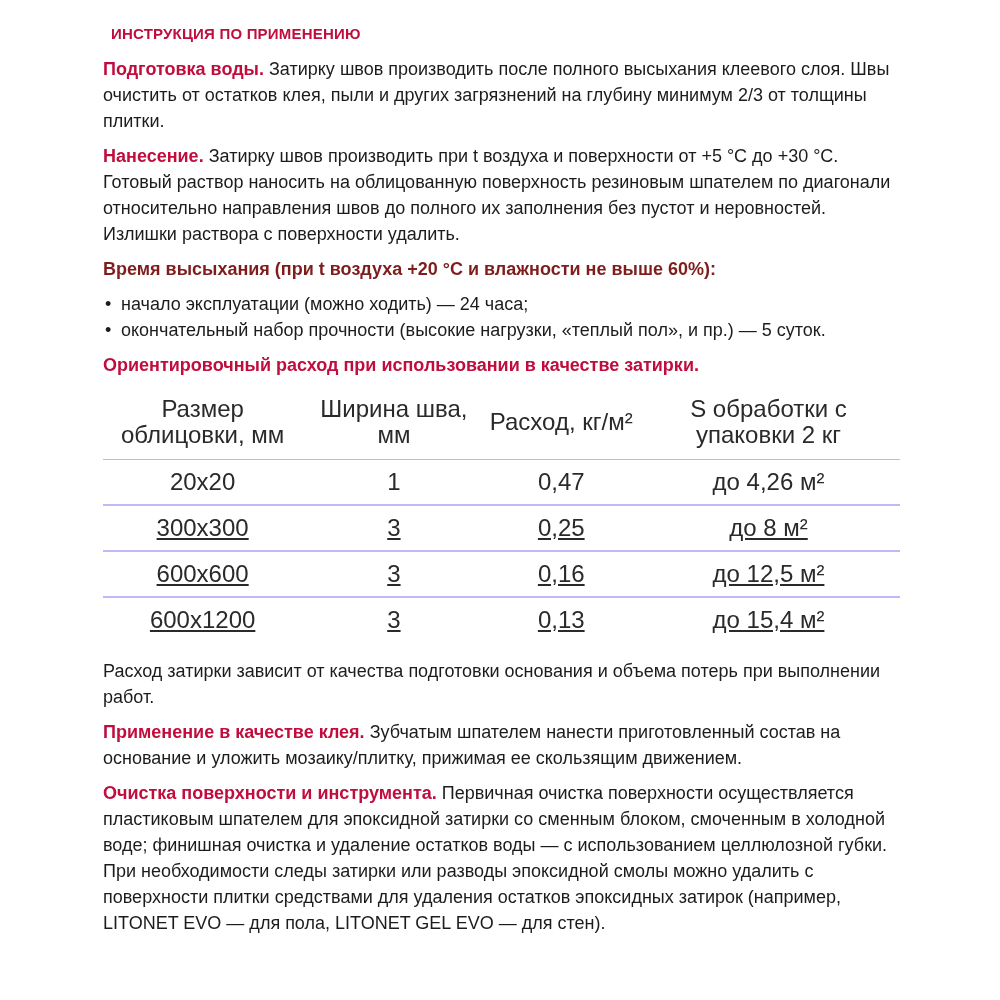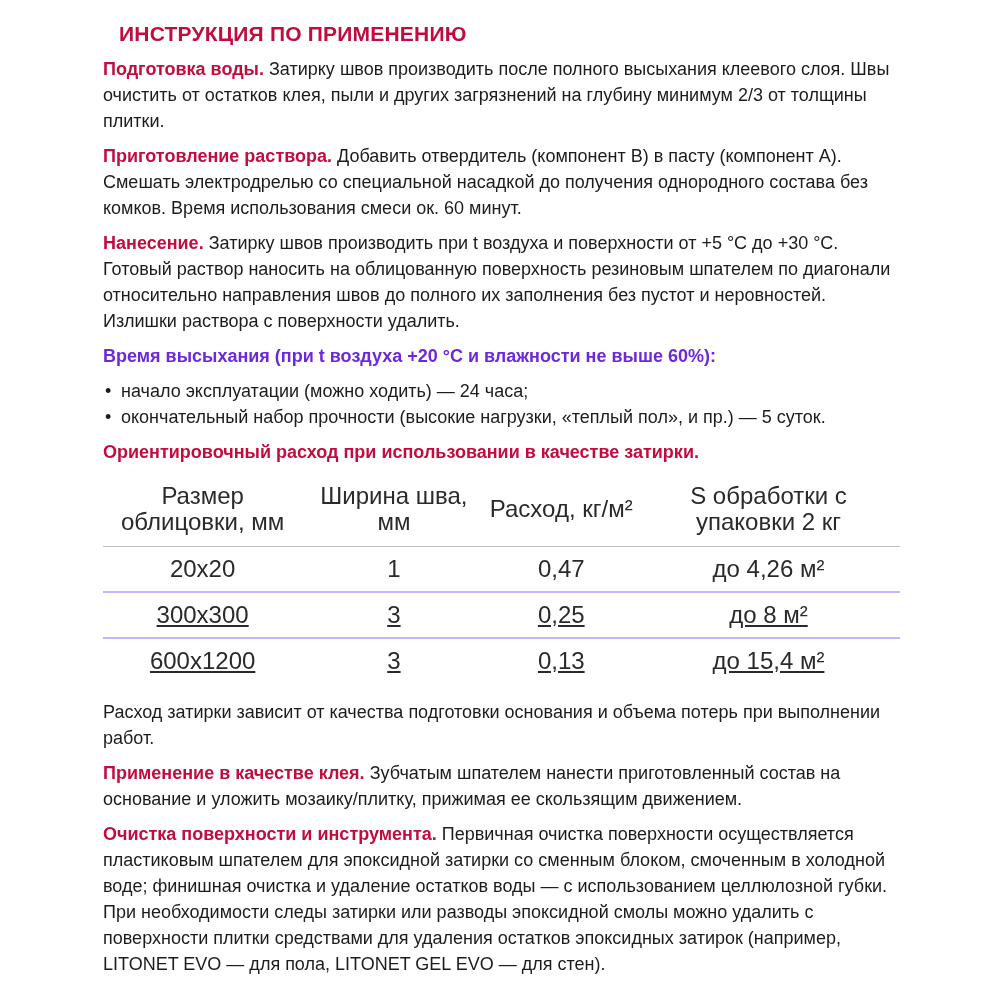--- a/index.html
+++ b/index.html
@@ -14,37 +14,37 @@
     background: #ffffff;
     box-sizing: border-box;
     padding: 22px 100px 20px 103px;
     font-family: "Liberation Sans", "DejaVu Sans", sans-serif;
     color: #1c1c1c;
     font-size: 18px;
     line-height: 26px;
     overflow: hidden;
   }
   .doc-title {
-    margin: 0 0 10px 16px;
-    font-size: 21px;
+    margin: 0 0 10px 8px;
+    font-size: 15px;
     line-height: 24px;
     font-weight: bold;
     color: #c00d3d;
     letter-spacing: 0.2px;
   }
   .para {
     margin: 0 0 9px 0;
   }
   .lead-red {
     font-weight: bold;
     color: #c00d3d;
   }
   .bold-black {
     font-weight: bold;
-    color: #6d28d9;
+    color: #7f1d1d;
   }
   .red-subhead {
     margin: 2px 0 12px 0;
     font-weight: bold;
     color: #c00d3d;
   }
   ul.bullets {
     list-style: none;
     margin: 0 0 9px 0;
     padding: 0;
@@ -89,21 +89,20 @@
 </style>
 </head>
 <body>
 
 <div class="page">
 
   <h1 class="doc-title">ИНСТРУКЦИЯ ПО ПРИМЕНЕНИЮ</h1>
 
   <p class="para"><span class="lead-red">Подготовка воды.</span> <span>Затирку швов производить после полного высыхания клеевого слоя. Швы очистить от остатков клея, пыли и других загрязнений на глубину минимум 2/3 от толщины плитки.</span></p>
 
-  <p class="para"><span class="lead-red">Приготовление раствора.</span> <span>Добавить отвердитель (компонент В) в пасту (компонент А). Смешать электродрелью со специальной насадкой до получения однородного состава без комков. Время использования смеси ок. 60 минут.</span></p>
 
   <p class="para"><span class="lead-red">Нанесение.</span> <span>Затирку швов производить при t воздуха и поверхности от +5 °С до +30 °С. Готовый раствор наносить на облицованную поверхность резиновым шпателем по диагонали относительно направления швов до полного их заполнения без пустот и неровностей. Излишки раствора с поверхности удалить.</span></p>
 
   <p class="para bold-black">Время высыхания (при t воздуха +20 °С и влажности не выше 60%):</p>
 
   <ul class="bullets">
     <li>начало эксплуатации (можно ходить) — 24 часа;</li>
     <li>окончательный набор прочности (высокие нагрузки, «теплый пол», и пр.) — 5 суток.</li>
   </ul>
 
@@ -125,20 +124,26 @@
         <td>0,47</td>
         <td>до 4,26 м²</td>
       </tr>
       <tr>
         <td>300x300</td>
         <td>3</td>
         <td>0,25</td>
         <td>до 8 м²</td>
       </tr>
       <tr>
+        <td>600x600</td>
+        <td>3</td>
+        <td>0,16</td>
+        <td>до 12,5 м²</td>
+      </tr>
+      <tr>
         <td>600x1200</td>
         <td>3</td>
         <td>0,13</td>
         <td>до 15,4 м²</td>
       </tr>
     </tbody>
   </table>
 
   <p class="para">Расход затирки зависит от качества подготовки основания и объема потерь при выполнении работ.</p>
 

